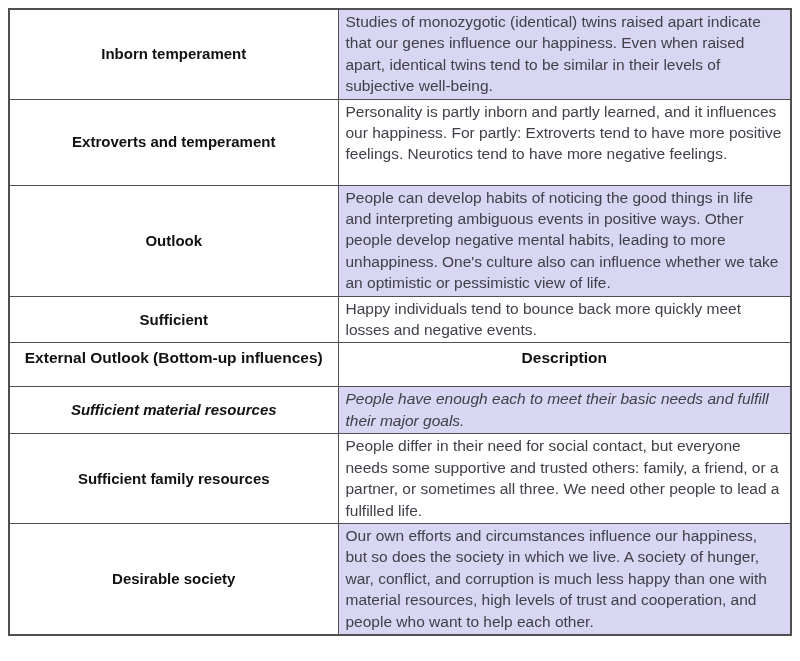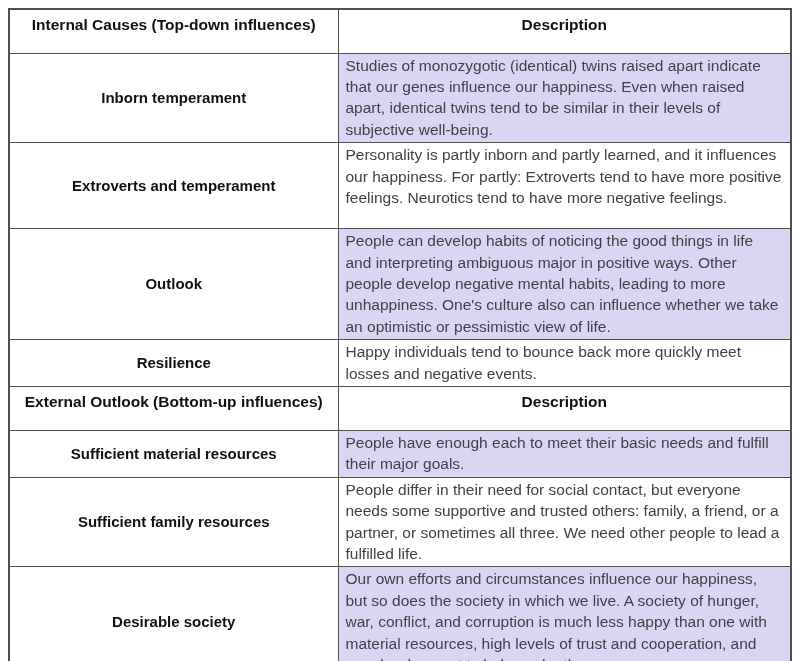--- a/index.html
+++ b/index.html
@@ -65,51 +65,47 @@
     color: var(--body-color);
     padding: 1px 8px 2px 7px;
     margin-top: 20px;
   }
   td.desc-cell.hl { background: var(--highlight); }
   tr.h44  { height: 44px; }
   tr.h87  { height: 87px; }
   tr.h86  { height: 86px; }
   tr.h107 { height: 107px; }
   tr.h41  { height: 41px; }
-  tr.h43  { height: 43px; }
+  tr.h43  { height: 43px; font-style: italic; }
   tr.h106 { height: 106px; }
 </style>
 </head>
 <body>
 
 <div class="page">
   <table class="causes">
     <colgroup>
       <col class="col-label">
       <col class="col-desc">
     </colgroup>
     <tbody>
-      <tr class="h44">
-        <th class="section-header">Internal Causes (Top-down influences)</th>
-        <th class="desc-header">Description</th>
-      </tr>
       <tr class="h87">
         <td class="label-cell">Inborn temperament</td>
         <td class="desc-cell hl">Studies of monozygotic (identical) twins raised apart indicate that our genes influence our happiness. Even when raised apart, identical twins tend to be similar in their levels of subjective well-being.</td>
       </tr>
       <tr class="h86">
         <td class="label-cell">Extroverts and temperament</td>
         <td class="desc-cell">Personality is partly inborn and partly learned, and it influences our happiness. For partly: Extroverts tend to have more positive feelings. Neurotics tend to have more negative feelings.</td>
       </tr>
       <tr class="h107">
         <td class="label-cell">Outlook</td>
-        <td class="desc-cell hl">People can develop habits of noticing the good things in life and interpreting ambiguous major in positive ways. Other people develop negative mental habits, leading to more unhappiness. One's culture also can influence whether we take an optimistic or pessimistic view of life.</td>
+        <td class="desc-cell hl">People can develop habits of noticing the good things in life and interpreting ambiguous events in positive ways. Other people develop negative mental habits, leading to more unhappiness. One's culture also can influence whether we take an optimistic or pessimistic view of life.</td>
       </tr>
       <tr class="h41">
-        <td class="label-cell">Resilience</td>
+        <td class="label-cell">Sufficient</td>
         <td class="desc-cell">Happy individuals tend to bounce back more quickly meet losses and negative events.</td>
       </tr>
       <tr class="h44">
         <th class="section-header">External Outlook (Bottom-up influences)</th>
         <th class="desc-header">Description</th>
       </tr>
       <tr class="h43">
         <td class="label-cell">Sufficient material resources</td>
         <td class="desc-cell hl">People have enough each to meet their basic needs and fulfill their major goals.</td>
       </tr>

